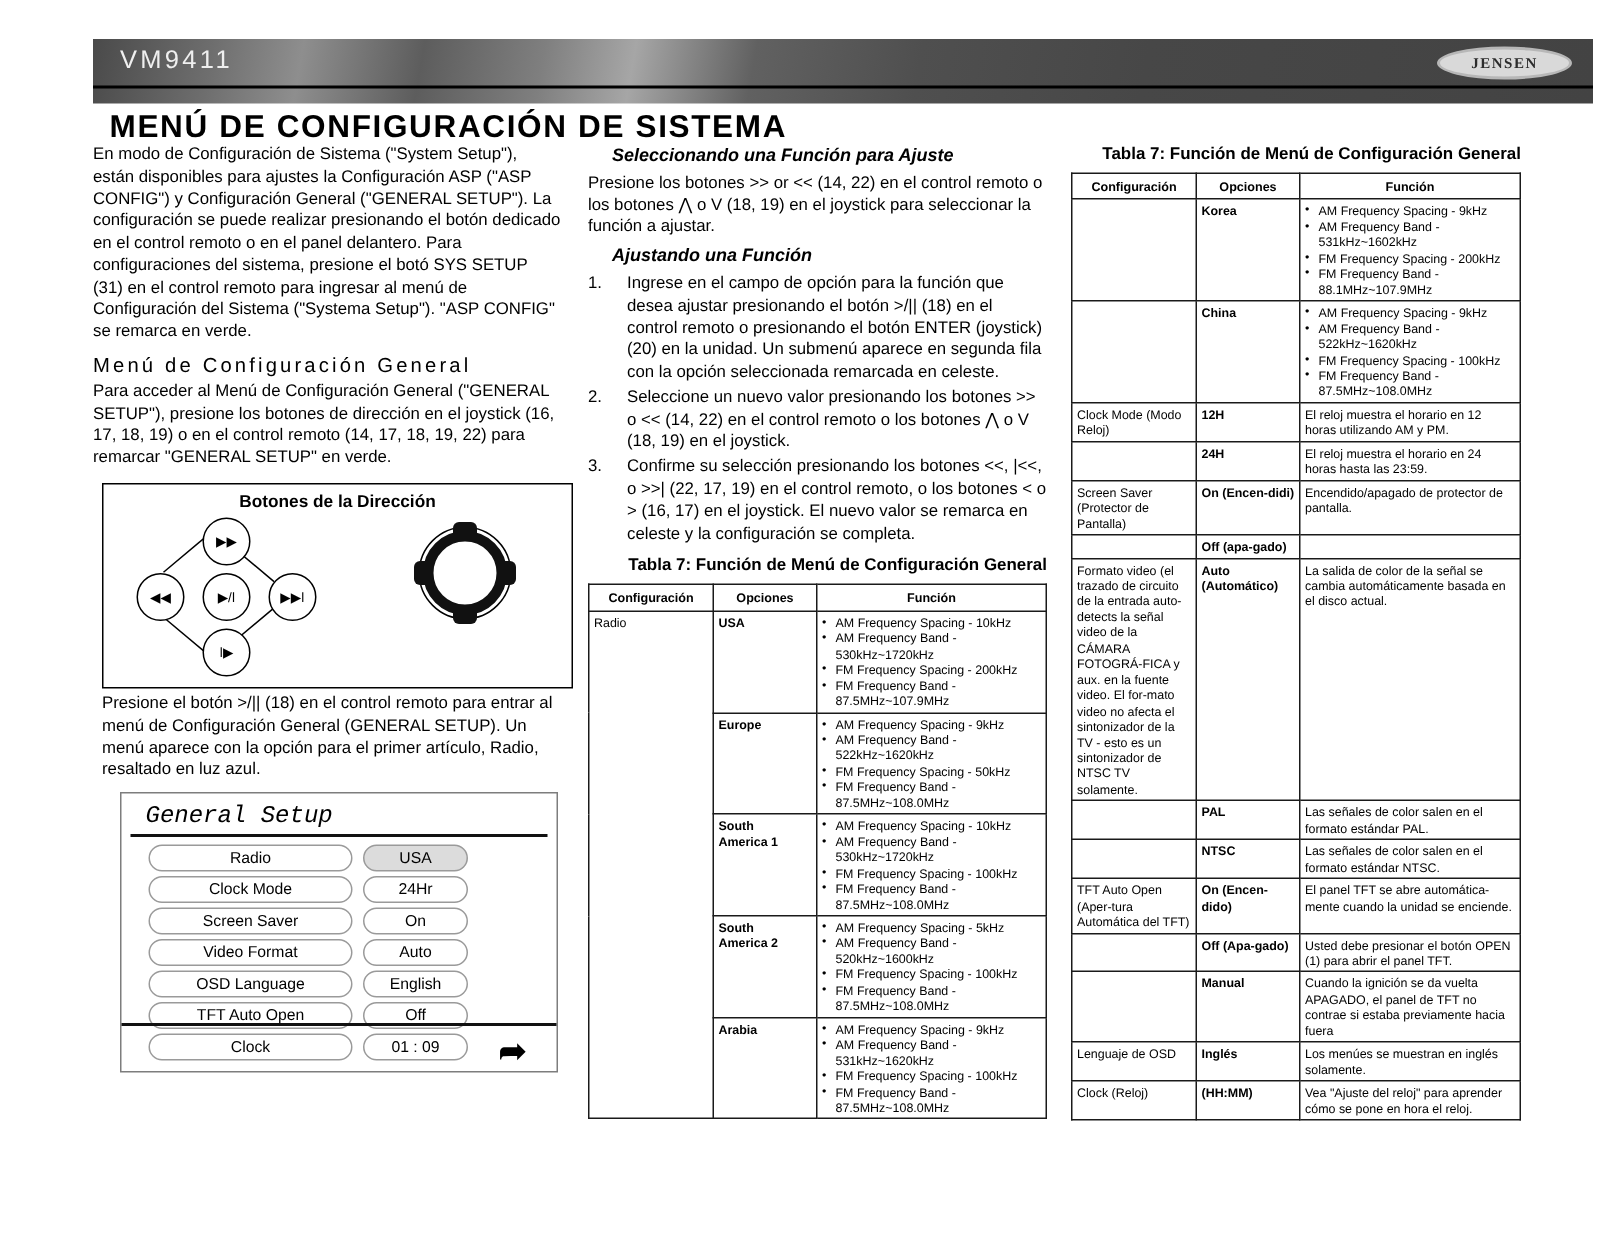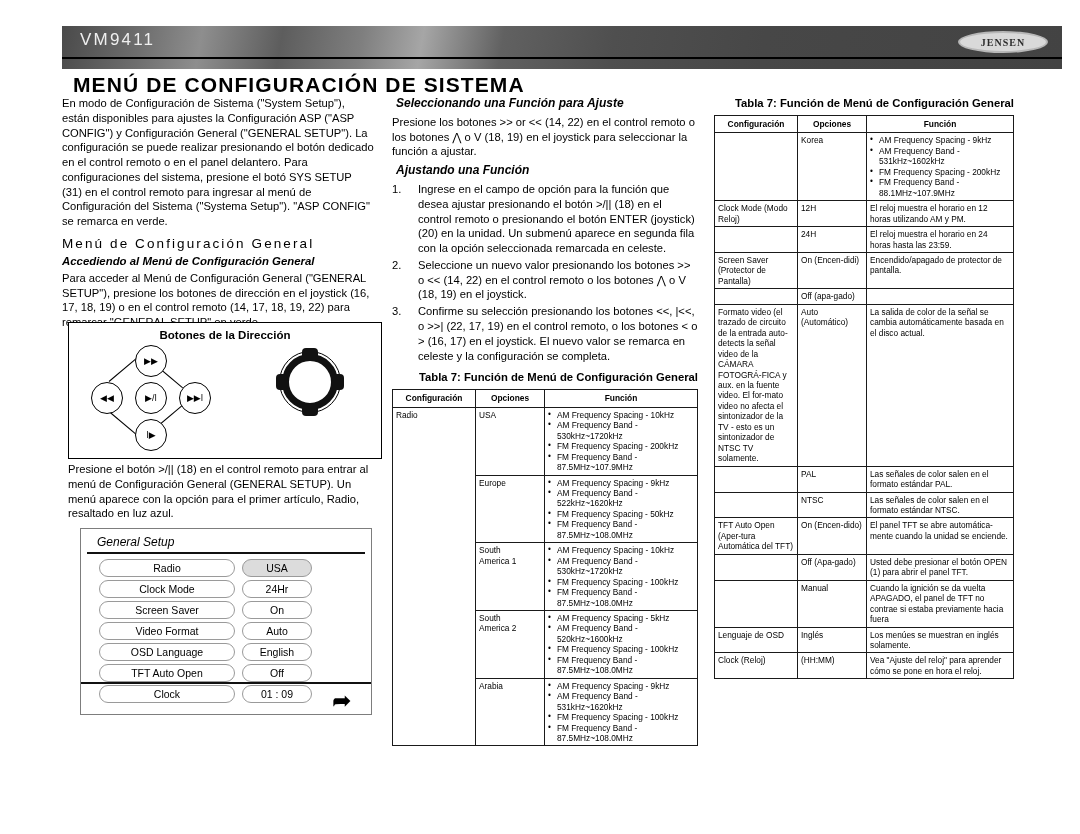--- a/index.html
+++ b/index.html
@@ -22,21 +22,21 @@
 
   
   .col{position:absolute;top:96px;font-size:11.2px;line-height:1.32;}
   .col1{left:62px;width:312px;}
   .col2{left:392px;width:306px;}
   .col3{left:714px;width:300px;}
 
   p{margin:0 0 4px 0;}
   .h2{font-size:13.5px;letter-spacing:2.1px;margin:6px 0 1px;}
   .h3{font-size:11.4px;font-weight:bold;font-style:italic;margin:0 0 2px;}
-  .h3b{font-size:12px;font-weight:bold;font-style:italic;margin:0 4px 3px;}
+  .h3b{font-size:12px;font-weight:bold;font-style:italic;margin:0 16px 3px;}
 
   ol.steps{margin:0;padding:0;list-style:none;}
   ol.steps li{display:flex;margin-bottom:2px;}
   ol.steps li .num{width:26px;flex:0 0 26px;}
   ol.steps li .bdy{flex:1;}
 
   
   .figbox{position:absolute;left:68px;top:322px;width:312px;height:135px;border:1px solid #000;background:#fff;}
   .figtitle{text-align:center;font-size:11.5px;font-weight:bold;margin-top:6px;}
   .dpad{position:absolute;left:22px;top:22px;width:118px;height:104px;}
@@ -48,37 +48,37 @@
   .dbtn.right{left:88px;top:37px;}
   .dbtn.down{left:44px;top:74px;}
   .dline{position:absolute;background:#000;height:1px;}
   .joy{position:absolute;left:210px;top:28px;width:60px;height:60px;border:1px solid #000;border-radius:50%;
        display:flex;align-items:center;justify-content:center;}
   .joy-inner{width:42px;height:42px;border:7px solid #111;border-radius:50%;position:relative;}
   .nub{position:absolute;background:#111;}
 
   
   .osd{position:absolute;left:80px;top:528px;width:290px;height:185px;border:1px solid #7d7d7d;background:#fff;}
-  .osd-title{font-family:Liberation Sans, sans-serif;font-style:italic;font-size:12px;margin:6px 0 3px 16px;}
+  .osd-title{font-family:Liberation Mono, monospace;font-style:italic;font-size:16px;margin:6px 0 3px 16px;}
   .osd-hr{height:2px;background:#111;margin:0 6px 5px 6px;}
   .osd-row{display:flex;margin:0 0 3px 18px;}
   .osd-lbl,.osd-val{border:1px solid #9a9a9a;border-radius:9px;font-size:10.5px;text-align:center;
        padding:2px 0;background:#fff;}
   .osd-lbl{width:134px;}
   .osd-val{width:68px;margin-left:7px;}
   .osd-val.sel{background:#dcdcdc;}
   .osd-foot{position:absolute;left:0;right:0;bottom:0;height:30px;border-top:2px solid #111;}
   .backarrow{position:absolute;right:20px;bottom:2px;font-size:22px;font-weight:bold;line-height:1;}
 
   
   table.t7{border-collapse:collapse;width:100%;font-size:8.3px;line-height:1.26;}
   table.t7 th,table.t7 td{border:1px solid #1a1a1a;vertical-align:top;padding:2px 3px;}
   table.t7 th{font-size:8.4px;font-weight:bold;text-align:center;padding:3px 2px;}
   table.t7 td.cfg{width:76px;}
-  table.t7 td.opt{width:62px;}
+  table.t7 td.opt{width:62px;font-weight:bold;}
   .tcap{font-size:11.3px;font-weight:bold;text-align:right;margin:7px 0 4px;}
   ul.fl{margin:0;padding:0;list-style:none;}
   ul.fl li{position:relative;padding-left:9px;}
   ul.fl li:before{content:"\2022";position:absolute;left:0;top:-1px;}
 
   .pageno{position:absolute;left:0;right:0;top:768px;text-align:center;font-size:11px;}
 </style>
 </head>
 <body>
 
@@ -89,21 +89,20 @@
     <div class="jensen">
       <span>JENSEN</span>
     </div>
   </div>
   <div class="rule"></div>
   <h1 class="title">MENÚ DE CONFIGURACIÓN DE SISTEMA</h1>
 
   <div class="col col1">
     <p>En modo de Configuración de Sistema ("System Setup"), están disponibles para ajustes la Configuración ASP ("ASP CONFIG") y Configuración General ("GENERAL SETUP"). La configuración se puede realizar presionando el botón dedicado en el control remoto o en el panel delantero. Para configuraciones del sistema, presione el botó SYS SETUP (31) en el control remoto para ingresar al menú de Configuración del Sistema ("Systema Setup"). "ASP CONFIG" se remarca en verde.</p>
     <div class="h2">Menú de Configuración General</div>
-    <div class="h3">Accediendo al Menú de Configuración General</div>
     <p>Para acceder al Menú de Configuración General ("GENERAL SETUP"), presione los botones de dirección en el joystick (16, 17, 18, 19) o en el control remoto (14, 17, 18, 19, 22) para remarcar "GENERAL SETUP" en verde.</p>
   </div>
 
   <div class="figbox">
     <div class="figtitle">Botones de la Dirección</div>
     <div class="dpad">
       <div class="dline" style="left:18px;top:36px;width:44px;transform:rotate(-40deg);transform-origin:left center;"></div>
       <div class="dline" style="left:58px;top:14px;width:44px;transform:rotate(40deg);transform-origin:left center;"></div>
       <div class="dline" style="left:18px;top:66px;width:44px;transform:rotate(40deg);transform-origin:left center;"></div>
       <div class="dline" style="left:58px;top:88px;width:44px;transform:rotate(-40deg);transform-origin:left center;"></div>
@@ -270,20 +269,32 @@
             <td>
               <ul class="fl">
                 <li>AM Frequency Spacing - 9kHz</li>
                 <li>AM Frequency Band -<br>531kHz~1602kHz</li>
                 <li>FM Frequency Spacing - 200kHz</li>
                 <li>FM Frequency Band -<br>88.1MHz~107.9MHz</li>
               </ul>
             </td>
           </tr>
           <tr>
+            <td class="cfg"></td>
+            <td class="opt">China</td>
+            <td>
+              <ul class="fl">
+                <li>AM Frequency Spacing - 9kHz</li>
+                <li>AM Frequency Band -<br>522kHz~1620kHz</li>
+                <li>FM Frequency Spacing - 100kHz</li>
+                <li>FM Frequency Band -<br>87.5MHz~108.0MHz</li>
+              </ul>
+            </td>
+          </tr>
+          <tr>
             <td class="cfg">Clock Mode (Modo Reloj)</td>
             <td class="opt">12H</td>
             <td>El reloj muestra el horario en 12 horas utilizando AM y PM.</td>
           </tr>
           <tr>
             <td class="cfg"></td>
             <td class="opt">24H</td>
             <td>El reloj muestra el horario en 24 horas hasta las 23:59.</td>
           </tr>
           <tr>

